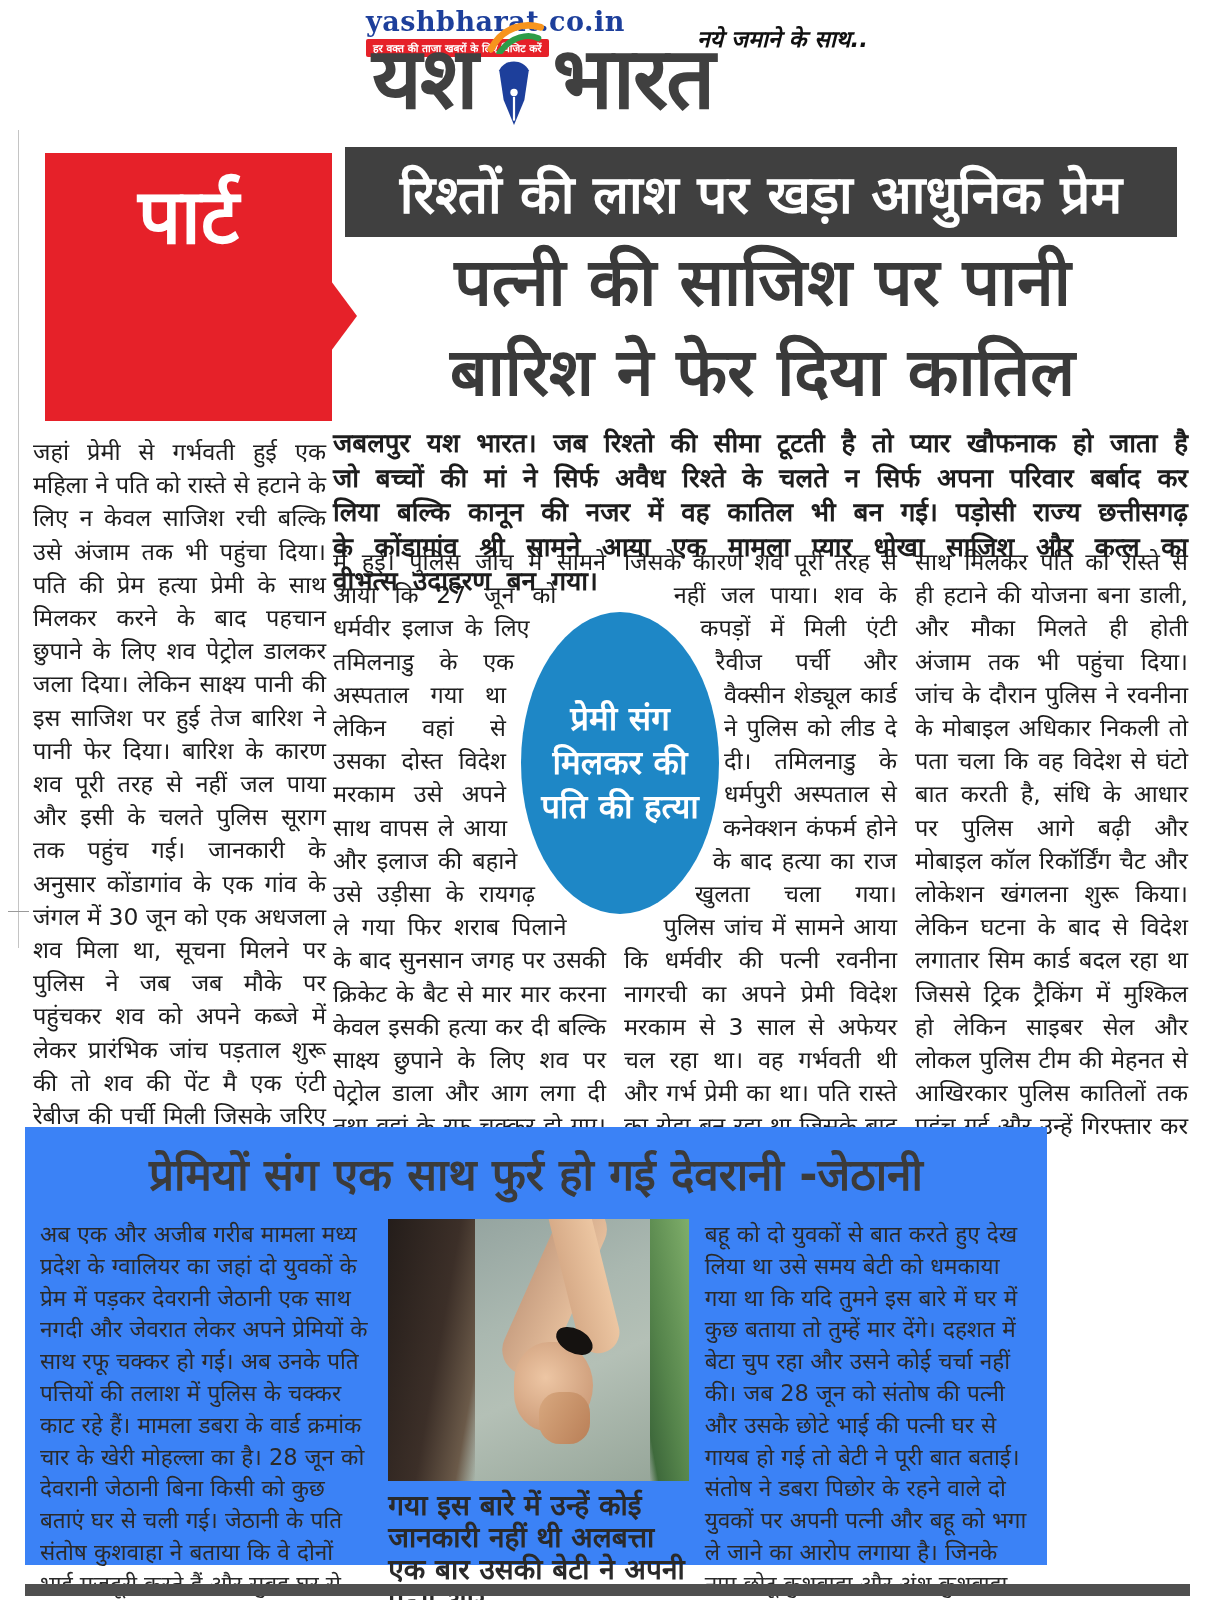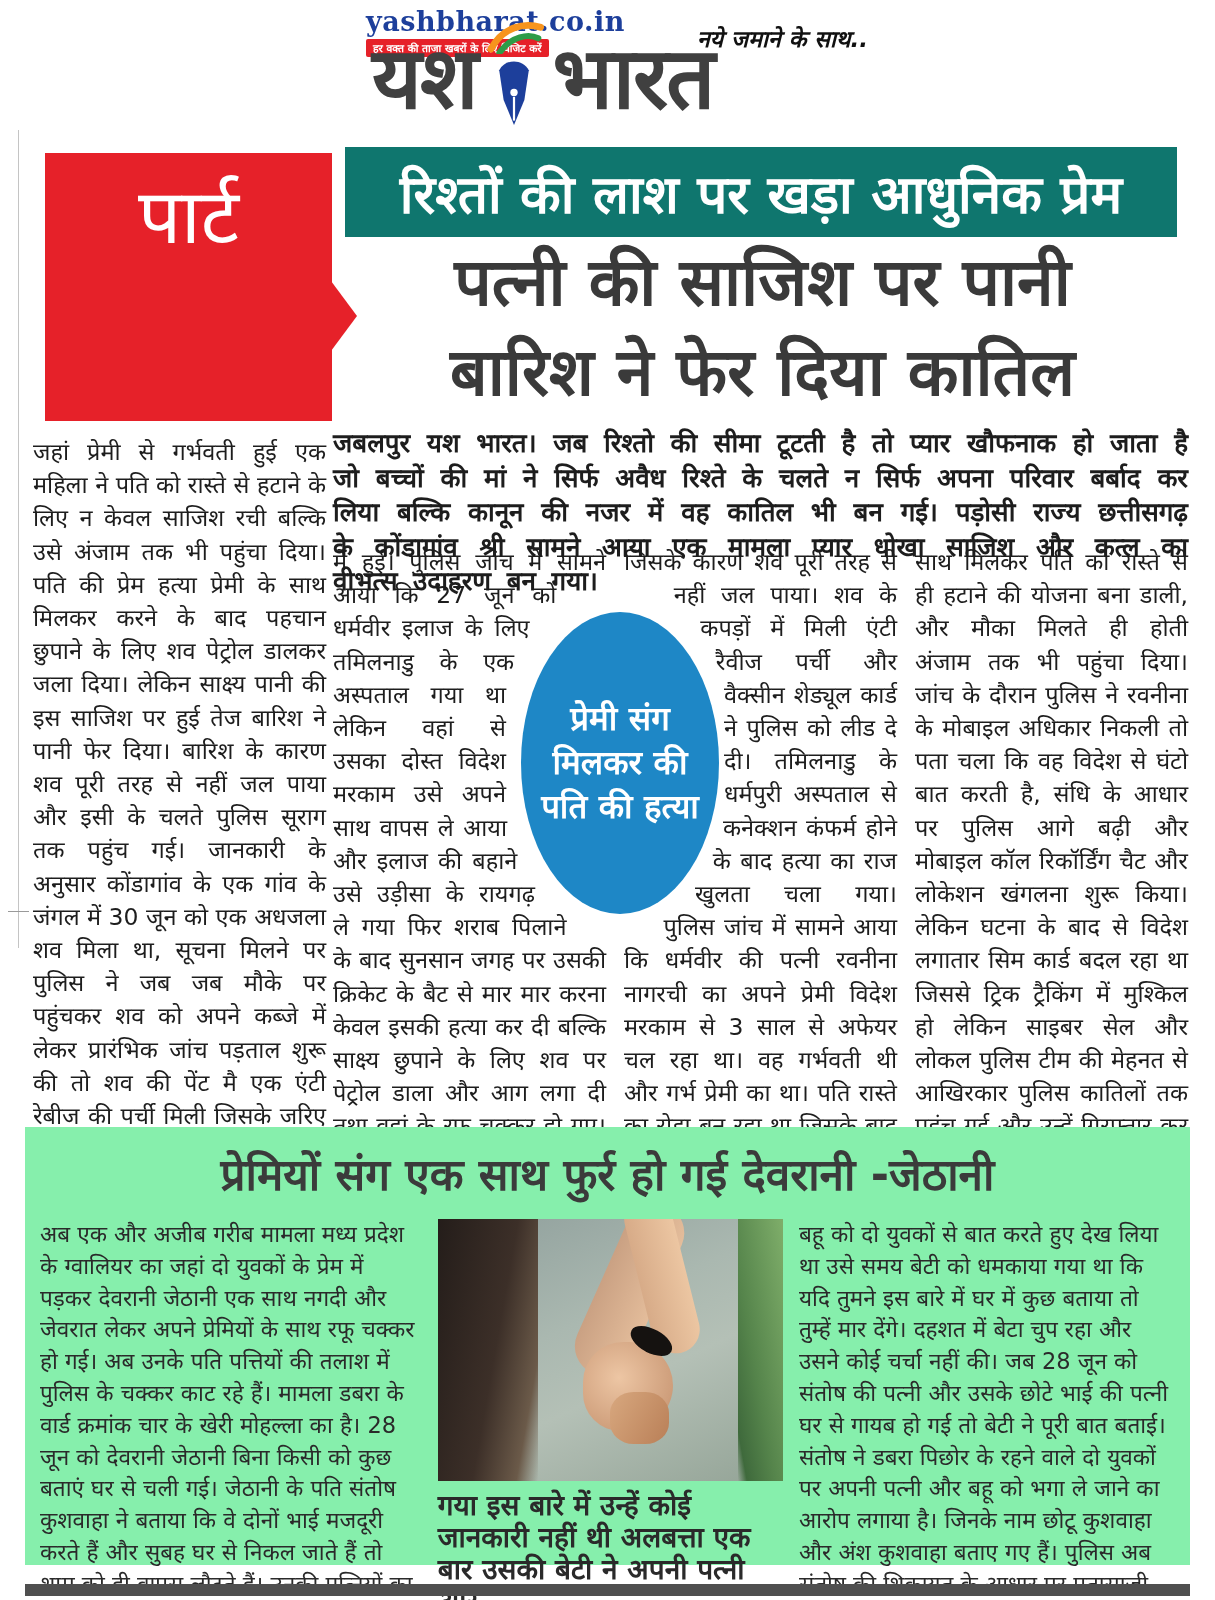--- a/index.html
+++ b/index.html
@@ -14,44 +14,44 @@
   .visit-box{position:absolute;left:366px;top:39px;background:#e62129;color:#fff;
     font-size:10.5px;font-weight:bold;padding:2px 7px;border-radius:2px;}
   .logo-row{position:absolute;left:372px;top:20px;width:470px;display:flex;align-items:flex-end;}
   .logo-word{color:#404040;font-weight:bold;font-size:86px;line-height:100px;letter-spacing:-2px;}
   .pen-col{width:68px;display:flex;flex-direction:column;align-items:center;margin:0 4px;}
   .slogan{position:absolute;left:697px;top:22px;font-size:23px;font-weight:bold;font-style:italic;color:#111;}
   
   .part-box{position:absolute;left:45px;top:153px;width:287px;height:268px;background:#e62129;}
   .part-box .arrow{position:absolute;right:-25px;top:128px;width:0;height:0;
     border-top:35px solid transparent;border-bottom:35px solid transparent;border-left:26px solid #e62129;}
-  .part-word{color:#fff;font-weight:normal;font-size:76px;line-height:100px;text-align:center;margin-top:14px;}
+  .part-word{color:#fff;font-weight:bold;font-size:76px;line-height:100px;text-align:center;margin-top:14px;}
   .part-num{color:#fff;font-weight:bold;font-size:118px;line-height:118px;text-align:center;letter-spacing:2px;}
-  .kicker{position:absolute;left:345px;top:147px;width:832px;height:90px;background:#0f766e;
+  .kicker{position:absolute;left:345px;top:147px;width:832px;height:90px;background:#404040;
     display:flex;align-items:center;justify-content:center;}
   .kicker span{color:#fff;font-weight:bold;font-size:53px;white-space:nowrap;}
   .headline{position:absolute;left:340px;top:238px;width:845px;text-align:center;
     color:#3a3a3a;font-weight:bold;font-size:66px;line-height:90px;}
   
   .lead{position:absolute;left:333px;top:428px;width:855px;font-size:26px;font-weight:bold;
     line-height:34.5px;text-align:justify;color:#1d1d1d;font-family:Liberation Mono, monospace;}
   .col1{position:absolute;left:33px;top:436px;width:293px;font-size:23.5px;line-height:33.2px;
     text-align:justify;color:#1d1d1d;}
   .three-cols{position:absolute;left:333px;top:546px;width:855px;display:flex;gap:18px;}
   .tcol{flex:1;font-size:23.5px;line-height:33.2px;text-align:justify;color:#1d1d1d;}
   .spacer-r{float:right;width:100px;height:392px;shape-outside:ellipse(108px 162px at 112% 54%);shape-margin:9px;}
   .spacer-l{float:left;width:100px;height:392px;shape-outside:ellipse(108px 162px at -12% 54%);shape-margin:9px;}
   .oval{position:absolute;left:521px;top:612px;width:198px;height:302px;background:#1e87c6;border-radius:50%;
     display:flex;align-items:center;justify-content:center;text-align:center;}
   .oval span{color:#fff;font-weight:bold;font-size:33px;line-height:44px;padding:0 14px;}
   
   .left-rule{position:absolute;left:18px;top:130px;width:1px;height:818px;background:#c4c4c4;}
   .left-tick{position:absolute;left:8px;top:911px;width:21px;height:1px;background:#9a9a9a;}
   
-  .bottom{position:absolute;left:25px;top:1127px;width:1165px;height:438px;background:#86efac;}
+  .bottom{position:absolute;left:25px;top:1127px;width:1022px;height:438px;background:#3b82f6;}
   .bottom-headline{text-align:center;color:#3b3b3b;font-weight:bold;font-size:44px;padding-top:16px;}
   .bottom-row{display:flex;gap:16px;padding:16px 15px 0 15px;}
   .bcol{font-size:22.5px;line-height:31.8px;color:#2a2a2a;text-align:left;}
   .bcol.left{width:398px;}
   .bcol.right{width:392px;}
   .bmid{width:360px;display:flex;flex-direction:column;}
   .photo{width:100%;height:262px;position:relative;overflow:hidden;
     background:linear-gradient(155deg,#8e9e9b 0%,#aab8b0 40%,#b4c0b6 60%,#93a396 100%);}
   .ph-left{position:absolute;left:0;top:0;width:29%;height:100%;
     background:linear-gradient(100deg,#241d1a 0%,#3c2f28 55%,#6b5a49 85%,transparent 100%);}

